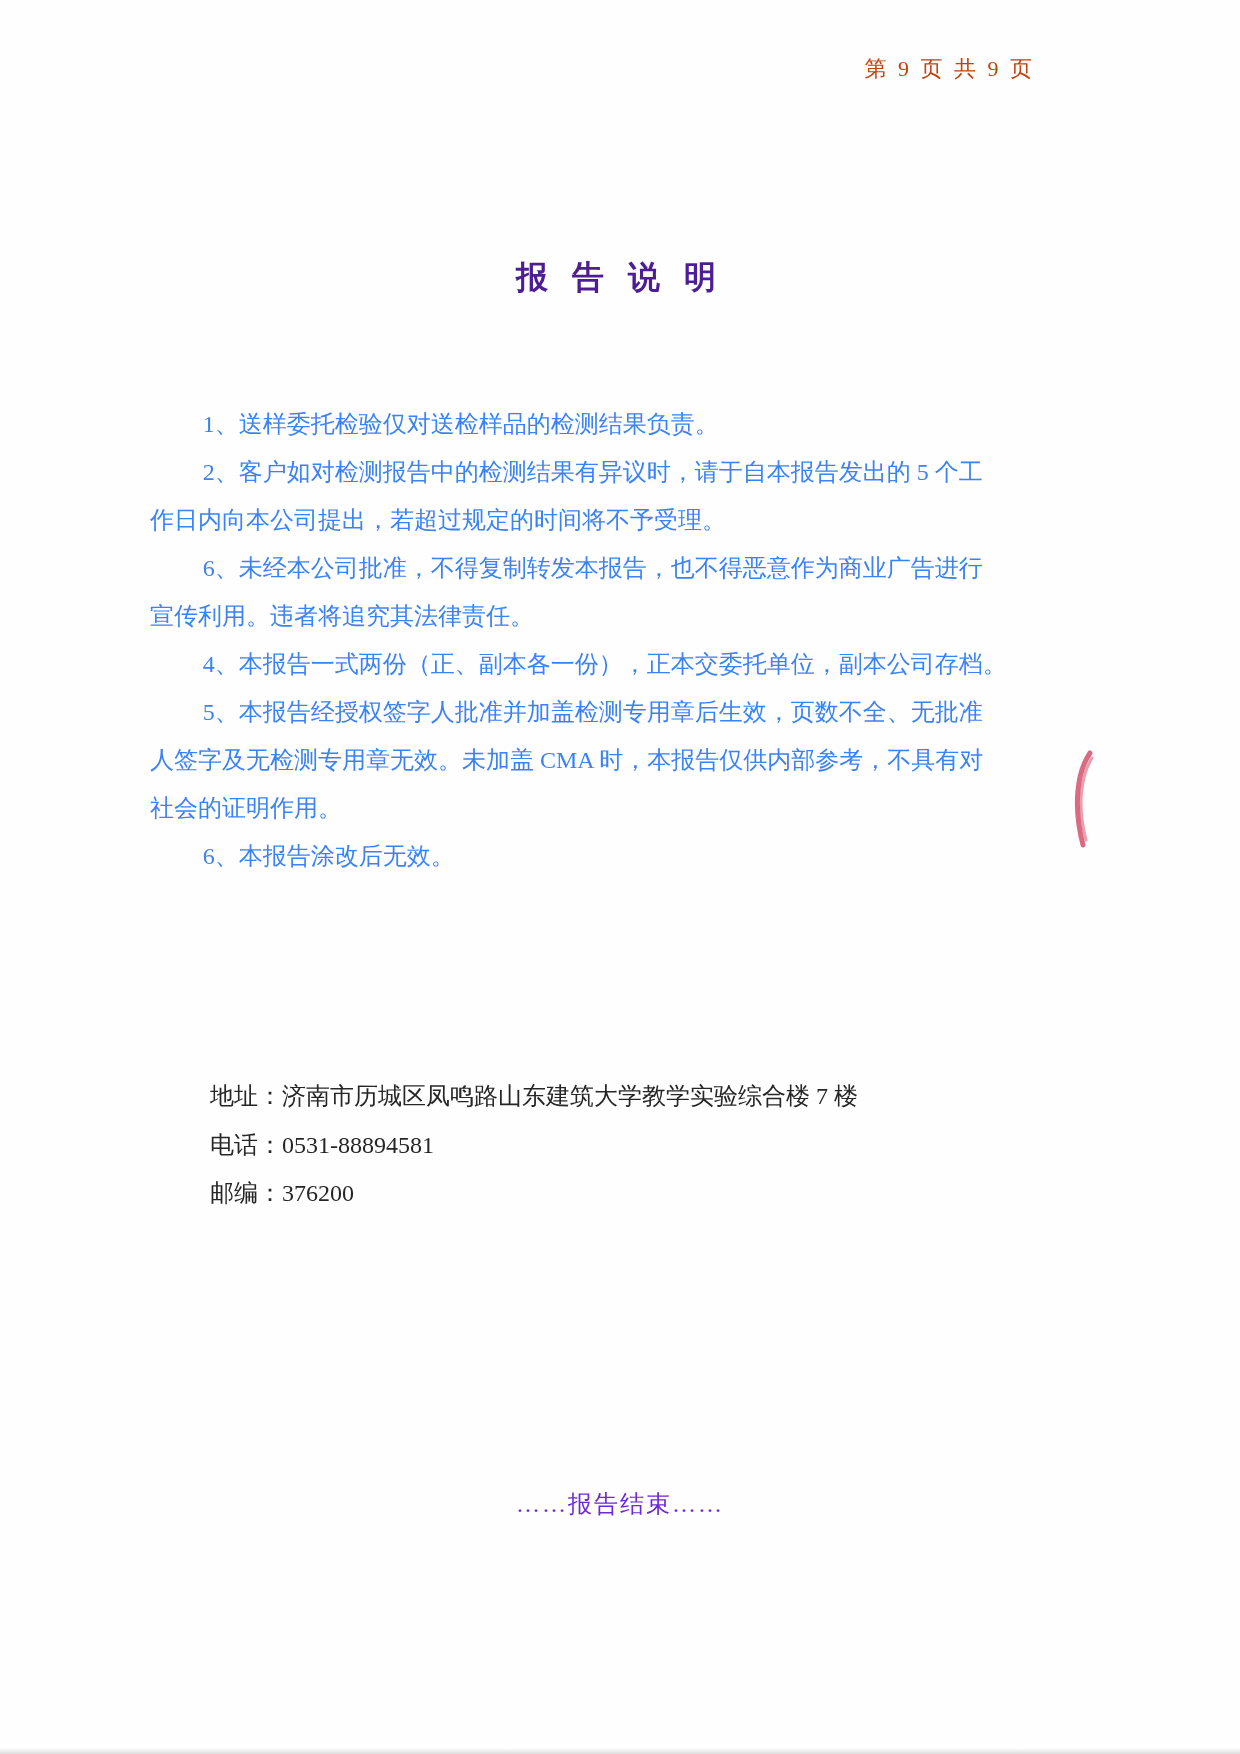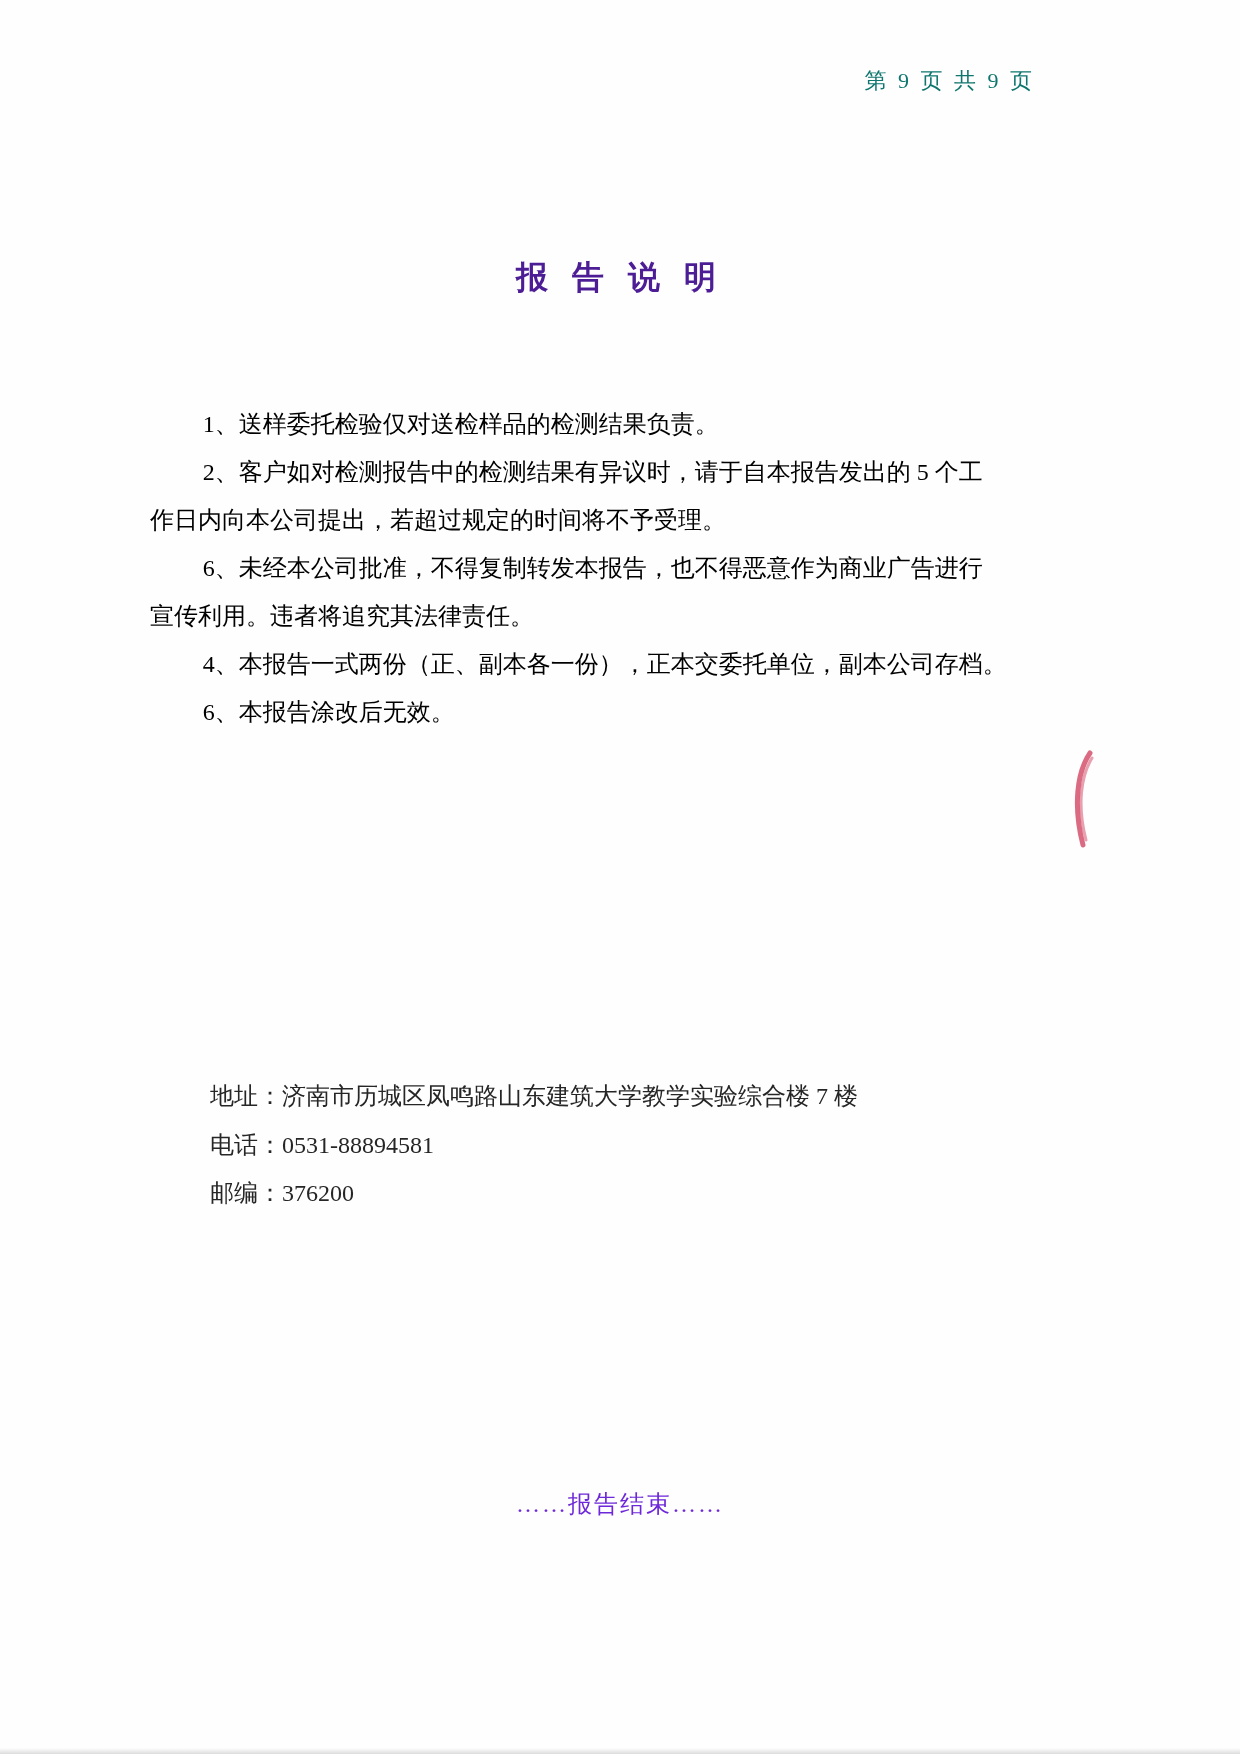--- a/index.html
+++ b/index.html
@@ -11,25 +11,25 @@
     position: relative;
     width: 1240px;
     height: 1754px;
     background: #fefefe;
     overflow: hidden;
     font-family: "Liberation Serif", "DejaVu Serif", serif;
     color: #262626;
   }
   .page-number {
     position: absolute;
-    top: 66px;
+    top: 54px;
     right: 205px;
     font-size: 22px;
     letter-spacing: 3px;
-    color: #0f766e;
+    color: #c2410c;
   }
   .doc-title {
     position: absolute;
     top: 256px;
     left: 0;
     width: 100%;
     text-align: center;
     font-size: 32px;
     font-weight: 700;
     letter-spacing: 8px;
@@ -42,21 +42,21 @@
     left: 150px;
     width: 948px;
   }
   .notes p {
     margin: 0;
     font-size: 24px;
     line-height: 48px;
     text-indent: 2.2em;
     white-space: pre-wrap;
     text-align: justify;
-    color: #000000;
+    color: #3b82f6;
   }
   .company {
     position: absolute;
     top: 1072px;
     left: 210px;
     font-size: 24px;
     line-height: 48.5px;
     color: #262626;
   }
   .company div { white-space: pre; }
@@ -96,20 +96,23 @@
 
   <h1 class="doc-title">报 告 说 明</h1>
 
   <div class="notes">
     <p>1、送样委托检验仅对送检样品的检测结果负责。</p>
     <p>2、客户如对检测报告中的检测结果有异议时，请于自本报告发出的 5 个工
 作日内向本公司提出，若超过规定的时间将不予受理。</p>
     <p>6、未经本公司批准，不得复制转发本报告，也不得恶意作为商业广告进行
 宣传利用。违者将追究其法律责任。</p>
     <p>4、本报告一式两份（正、副本各一份），正本交委托单位，副本公司存档。</p>
+    <p>5、本报告经授权签字人批准并加盖检测专用章后生效，页数不全、无批准
+人签字及无检测专用章无效。未加盖 CMA 时，本报告仅供内部参考，不具有对
+社会的证明作用。</p>
     <p>6、本报告涂改后无效。</p>
   </div>
 
   <svg class="stamp-mark" viewBox="0 0 26 98" fill="none" xmlns="http://www.w3.org/2000/svg">
     <path d="M22,3 C9,22 5,56 15,95" stroke-width="5" stroke-linecap="round" opacity="0.85" stroke="#d5516c"></path>
     <path d="M24,8 C13,26 9,55 18,90" stroke-width="3" stroke-linecap="round" opacity="0.55" stroke="#d5516c"></path>
   </svg>
 
   <div class="company">
     <div>地址：济南市历城区凤鸣路山东建筑大学教学实验综合楼 7 楼</div>

